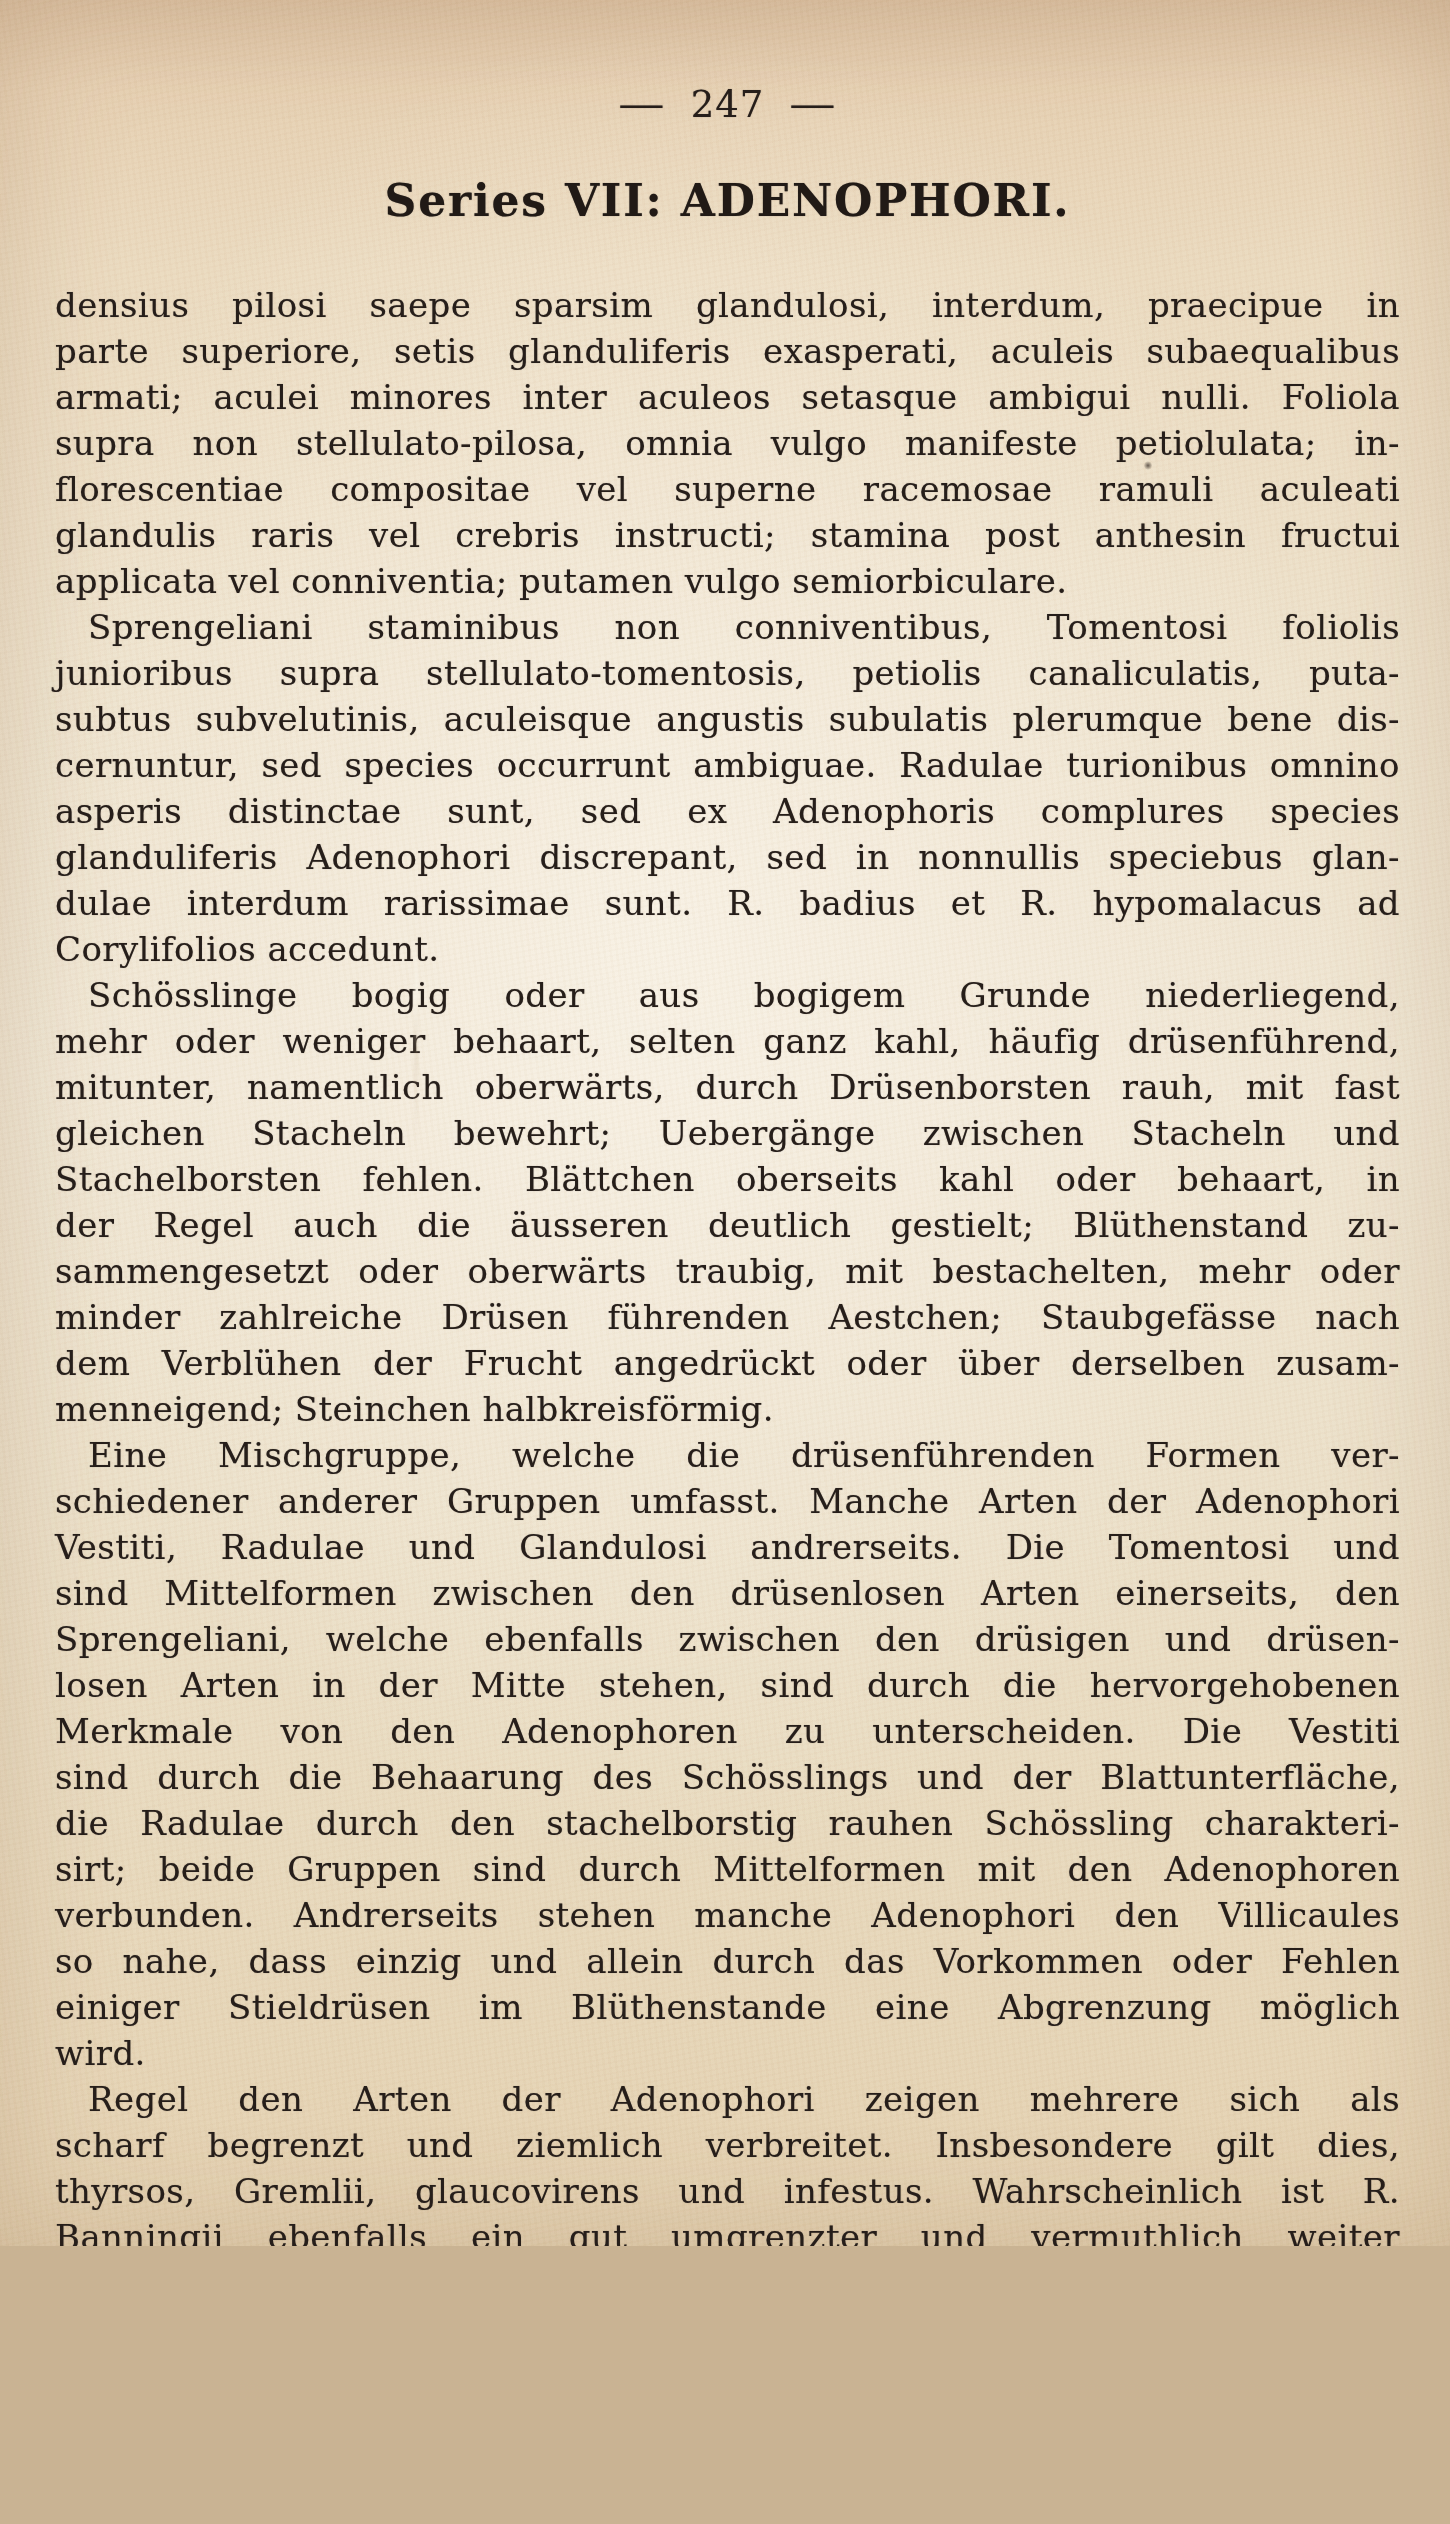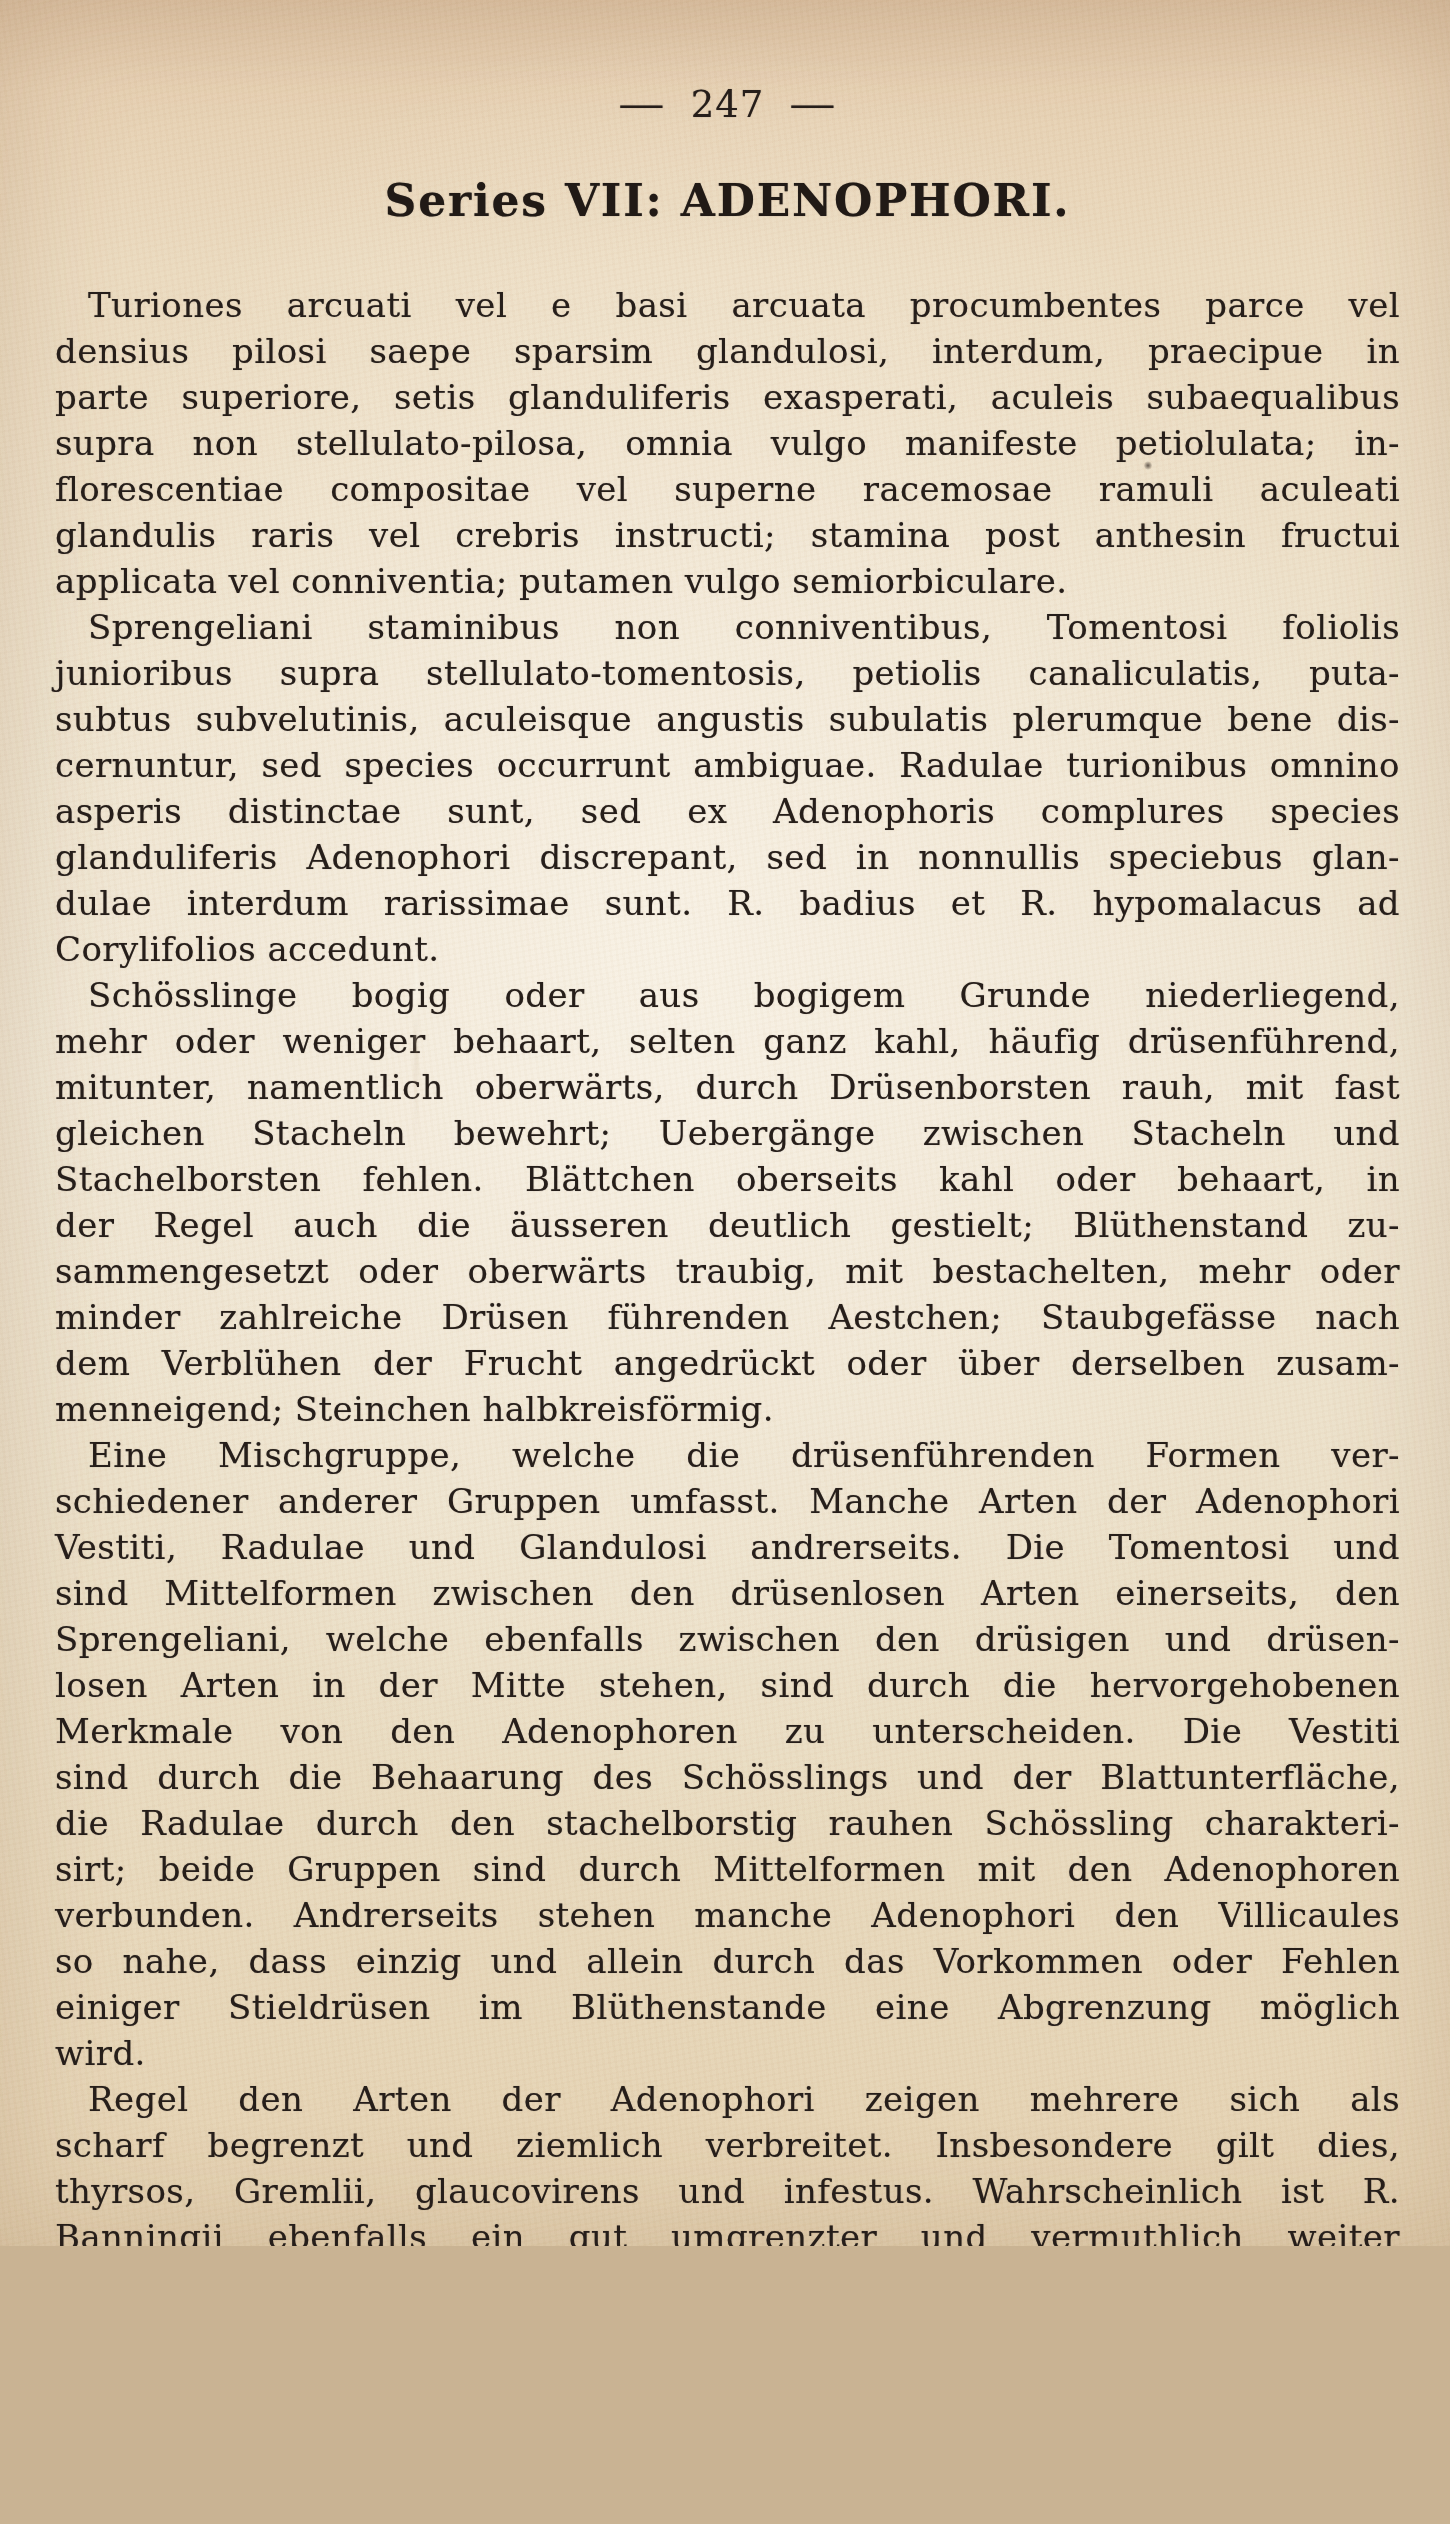--- a/index.html
+++ b/index.html
@@ -136,23 +136,23 @@
 <div class="page">
 
   <div class="header">
     <span class="dash">—</span><span class="num">247</span><span class="dash">—</span>
   </div>
 
   <h1 class="title">Series VII: ADENOPHORI.</h1>
 
   <div class="body">
       <div class="paragraph">
-        <div class="line first">Turiones arcuati vel e basi arcuata procumbentes parce vel</div>
         <div class="line">densius pilosi saepe sparsim glandulosi, interdum, praecipue in</div>
         <div class="line">parte superiore, setis glanduliferis exasperati, aculeis subaequalibus</div>
+        <div class="line">armati; aculei minores inter aculeos setasque ambigui nulli. Foliola</div>
         <div class="line">supra non stellulato-pilosa, omnia vulgo manifeste petiolulata; in-</div>
         <div class="line">florescentiae compositae vel superne racemosae ramuli aculeati</div>
         <div class="line">glandulis raris vel crebris instructi; stamina post anthesin fructui</div>
         <div class="line short">applicata vel conniventia; putamen vulgo semiorbiculare.</div>
       </div>
       <div class="paragraph">
         <div class="line first">Sprengeliani staminibus non conniventibus, Tomentosi foliolis</div>
         <div class="line">junioribus supra stellulato-tomentosis, petiolis canaliculatis, puta-</div>
         <div class="line">subtus subvelutinis, aculeisque angustis subulatis plerumque bene dis-</div>
         <div class="line">cernuntur, sed species occurrunt ambiguae. Radulae turionibus omnino</div>

